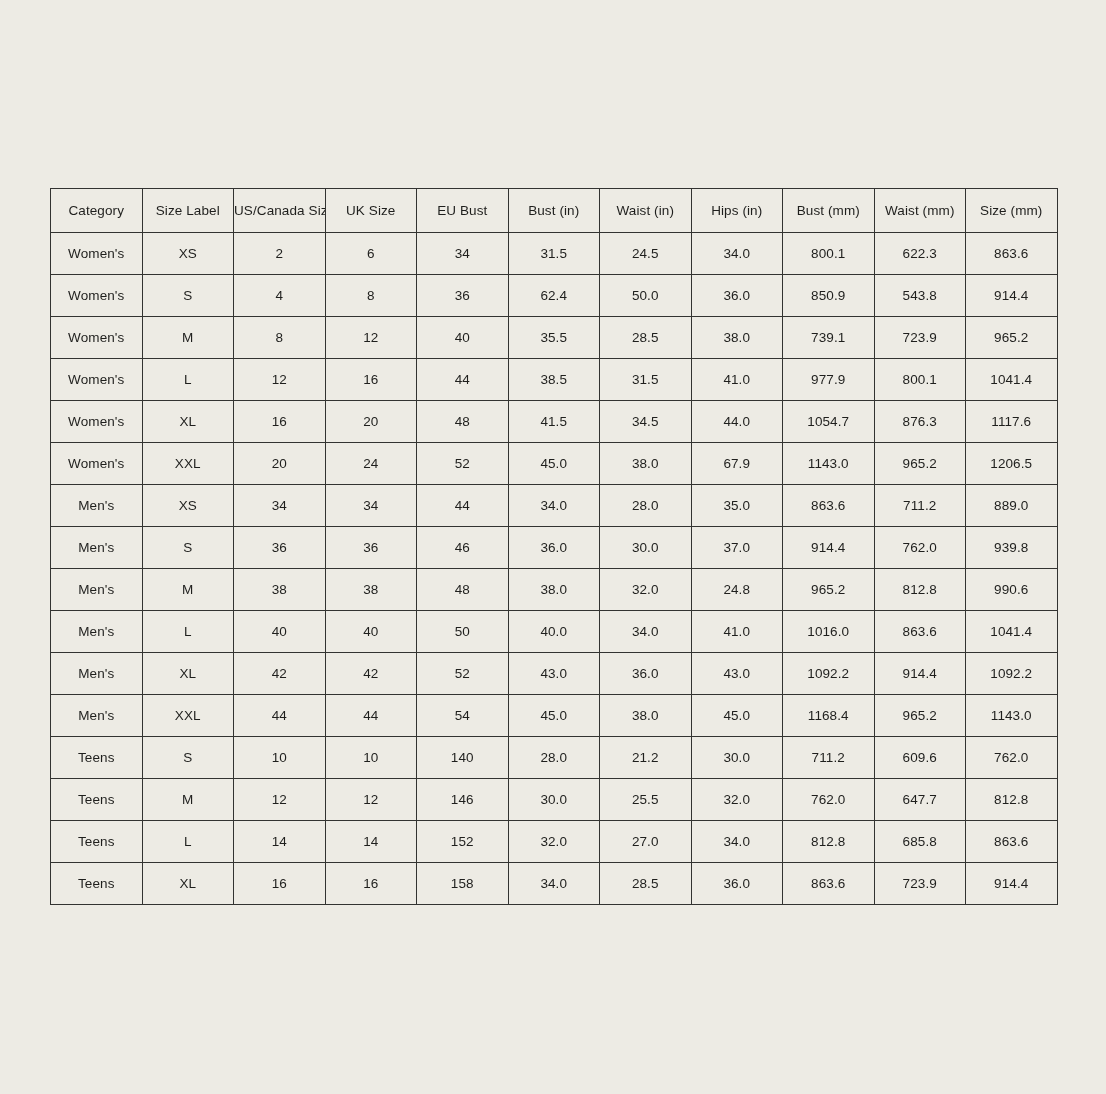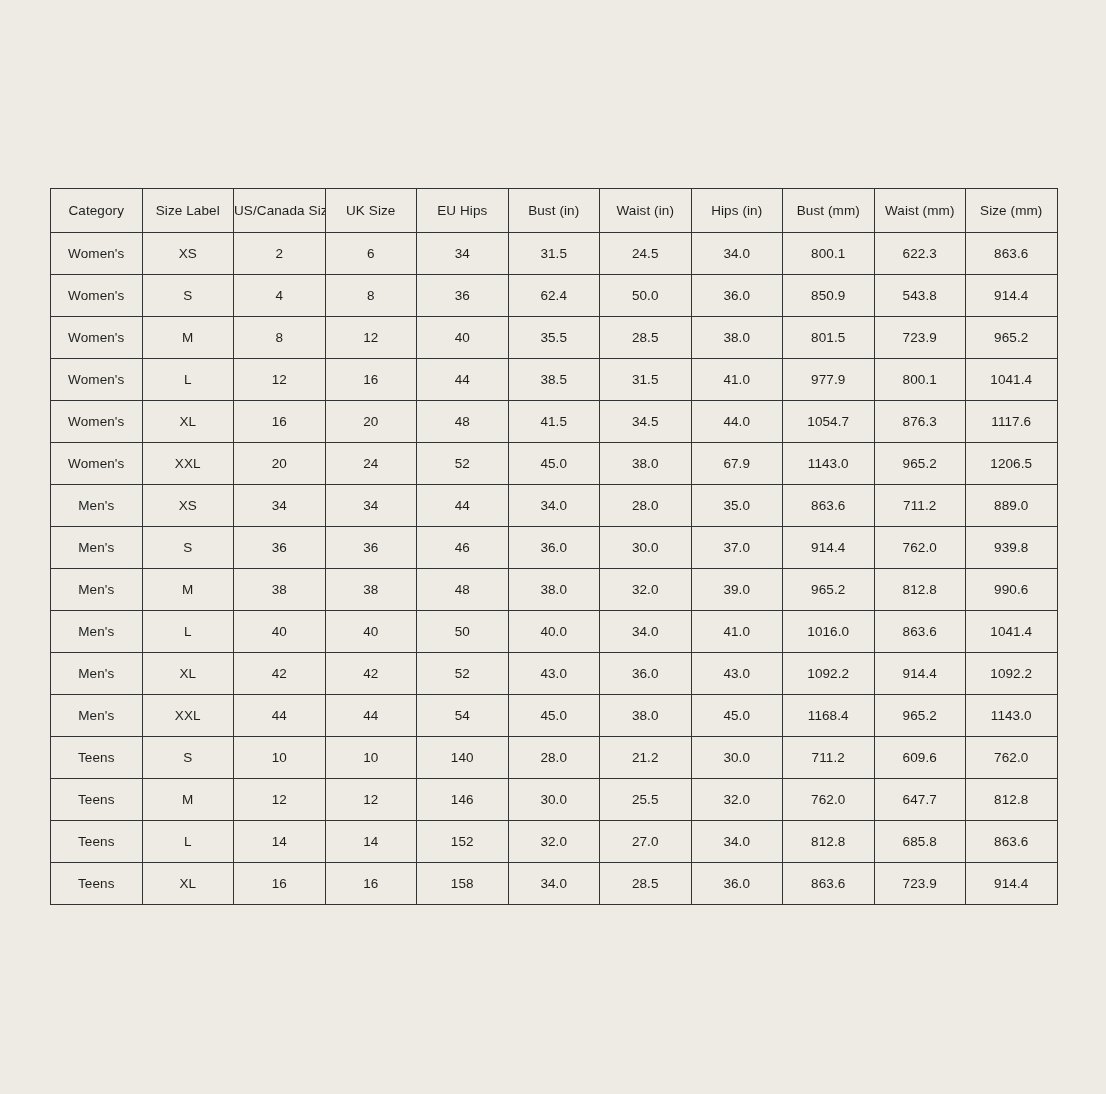--- a/index.html
+++ b/index.html
@@ -56,21 +56,21 @@
         <col>
         <col>
         <col>
       </colgroup>
     <thead>
       <tr>
           <th>Category</th>
           <th>Size Label</th>
           <th>US/Canada Size</th>
           <th>UK Size</th>
-          <th>EU Hips</th>
+          <th>EU Bust</th>
           <th>Bust (in)</th>
           <th>Waist (in)</th>
           <th>Hips (in)</th>
           <th>Bust (mm)</th>
           <th>Waist (mm)</th>
           <th>Size (mm)</th>
         </tr>
     </thead>
     <tbody>
         <tr>
@@ -101,21 +101,21 @@
         </tr>
         <tr>
           <td>Women's</td>
           <td>M</td>
           <td>8</td>
           <td>12</td>
           <td>40</td>
           <td>35.5</td>
           <td>28.5</td>
           <td>38.0</td>
-          <td>801.5</td>
+          <td>739.1</td>
           <td>723.9</td>
           <td>965.2</td>
         </tr>
         <tr>
           <td>Women's</td>
           <td>L</td>
           <td>12</td>
           <td>16</td>
           <td>44</td>
           <td>38.5</td>
@@ -178,21 +178,21 @@
           <td>939.8</td>
         </tr>
         <tr>
           <td>Men's</td>
           <td>M</td>
           <td>38</td>
           <td>38</td>
           <td>48</td>
           <td>38.0</td>
           <td>32.0</td>
-          <td>39.0</td>
+          <td>24.8</td>
           <td>965.2</td>
           <td>812.8</td>
           <td>990.6</td>
         </tr>
         <tr>
           <td>Men's</td>
           <td>L</td>
           <td>40</td>
           <td>40</td>
           <td>50</td>

